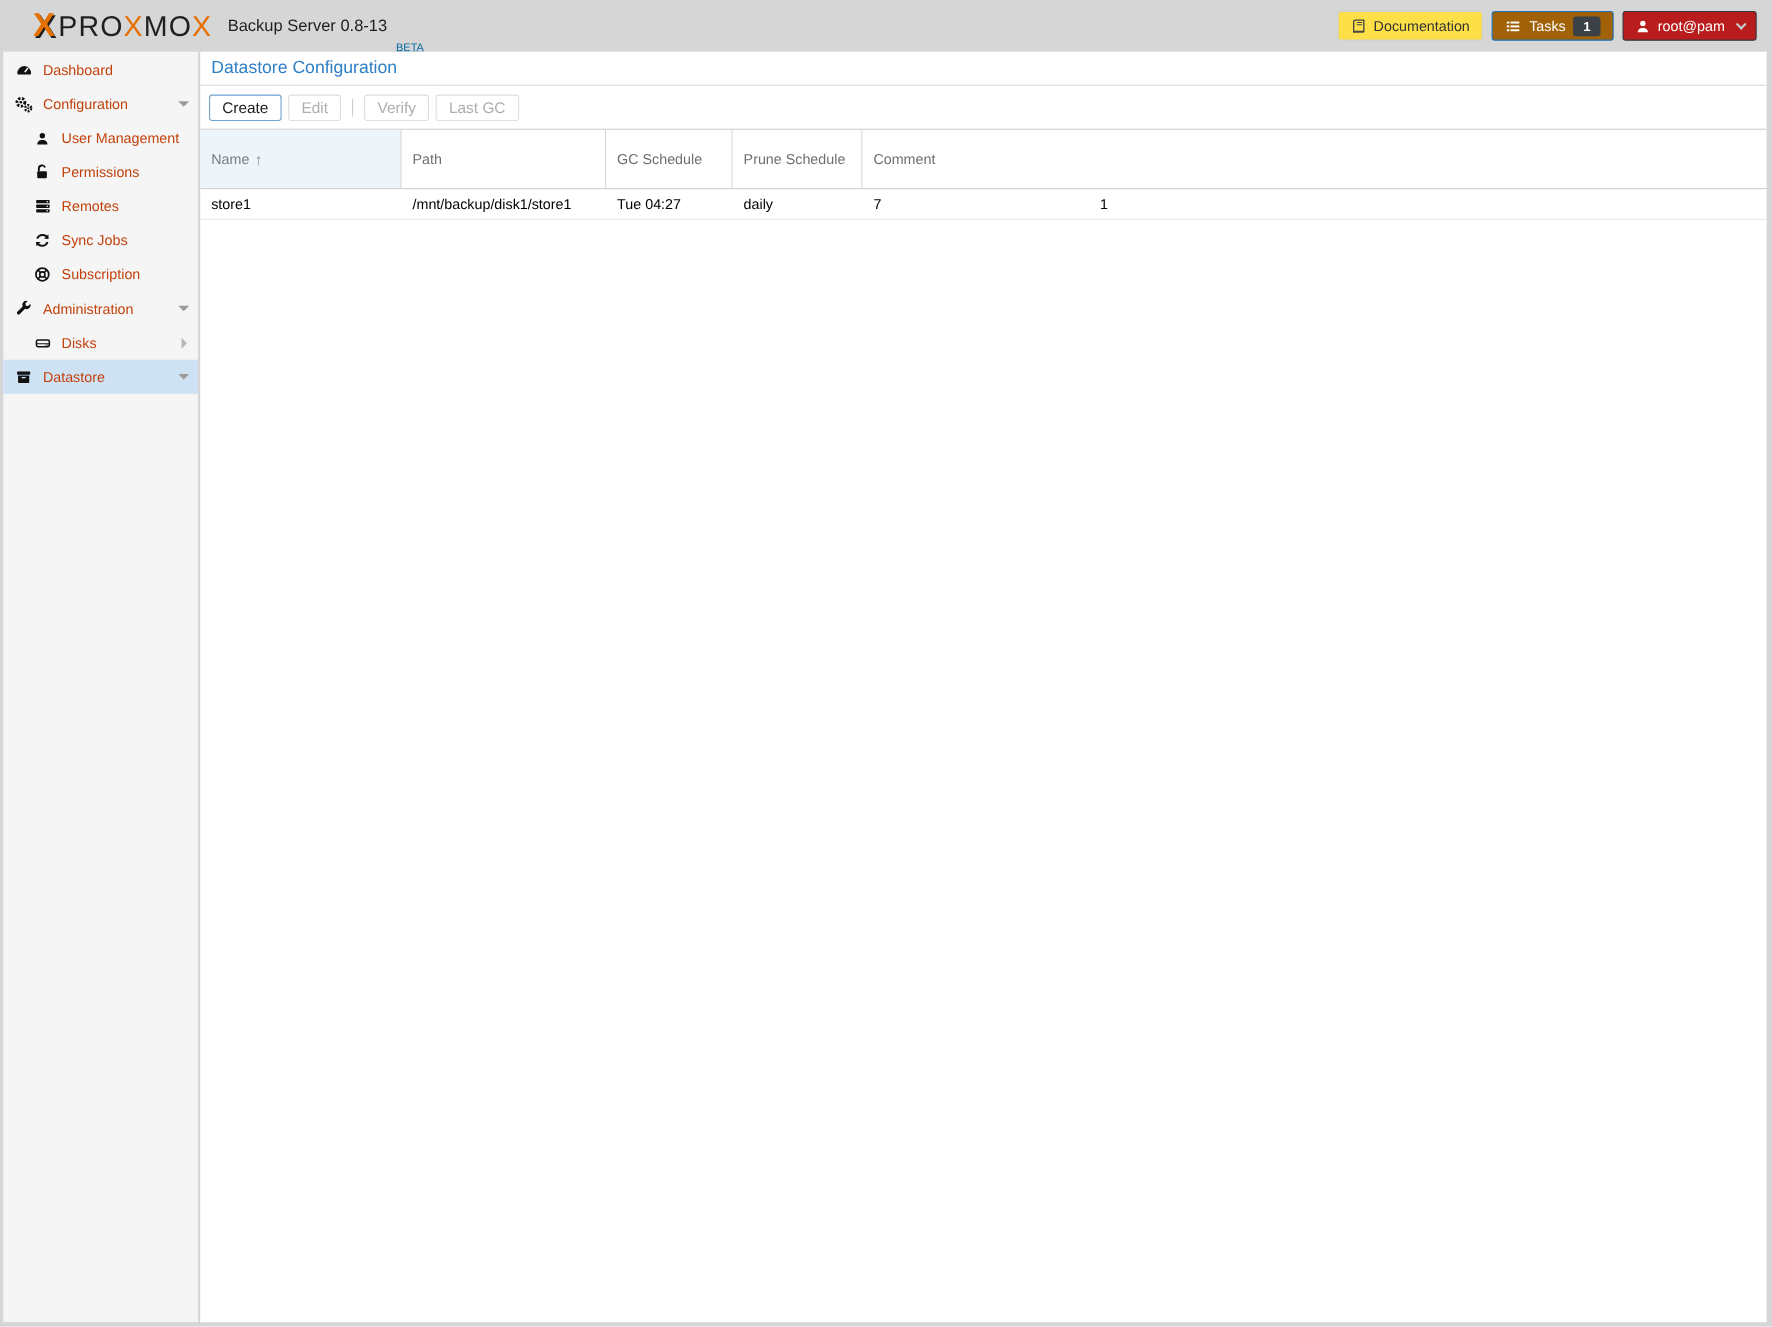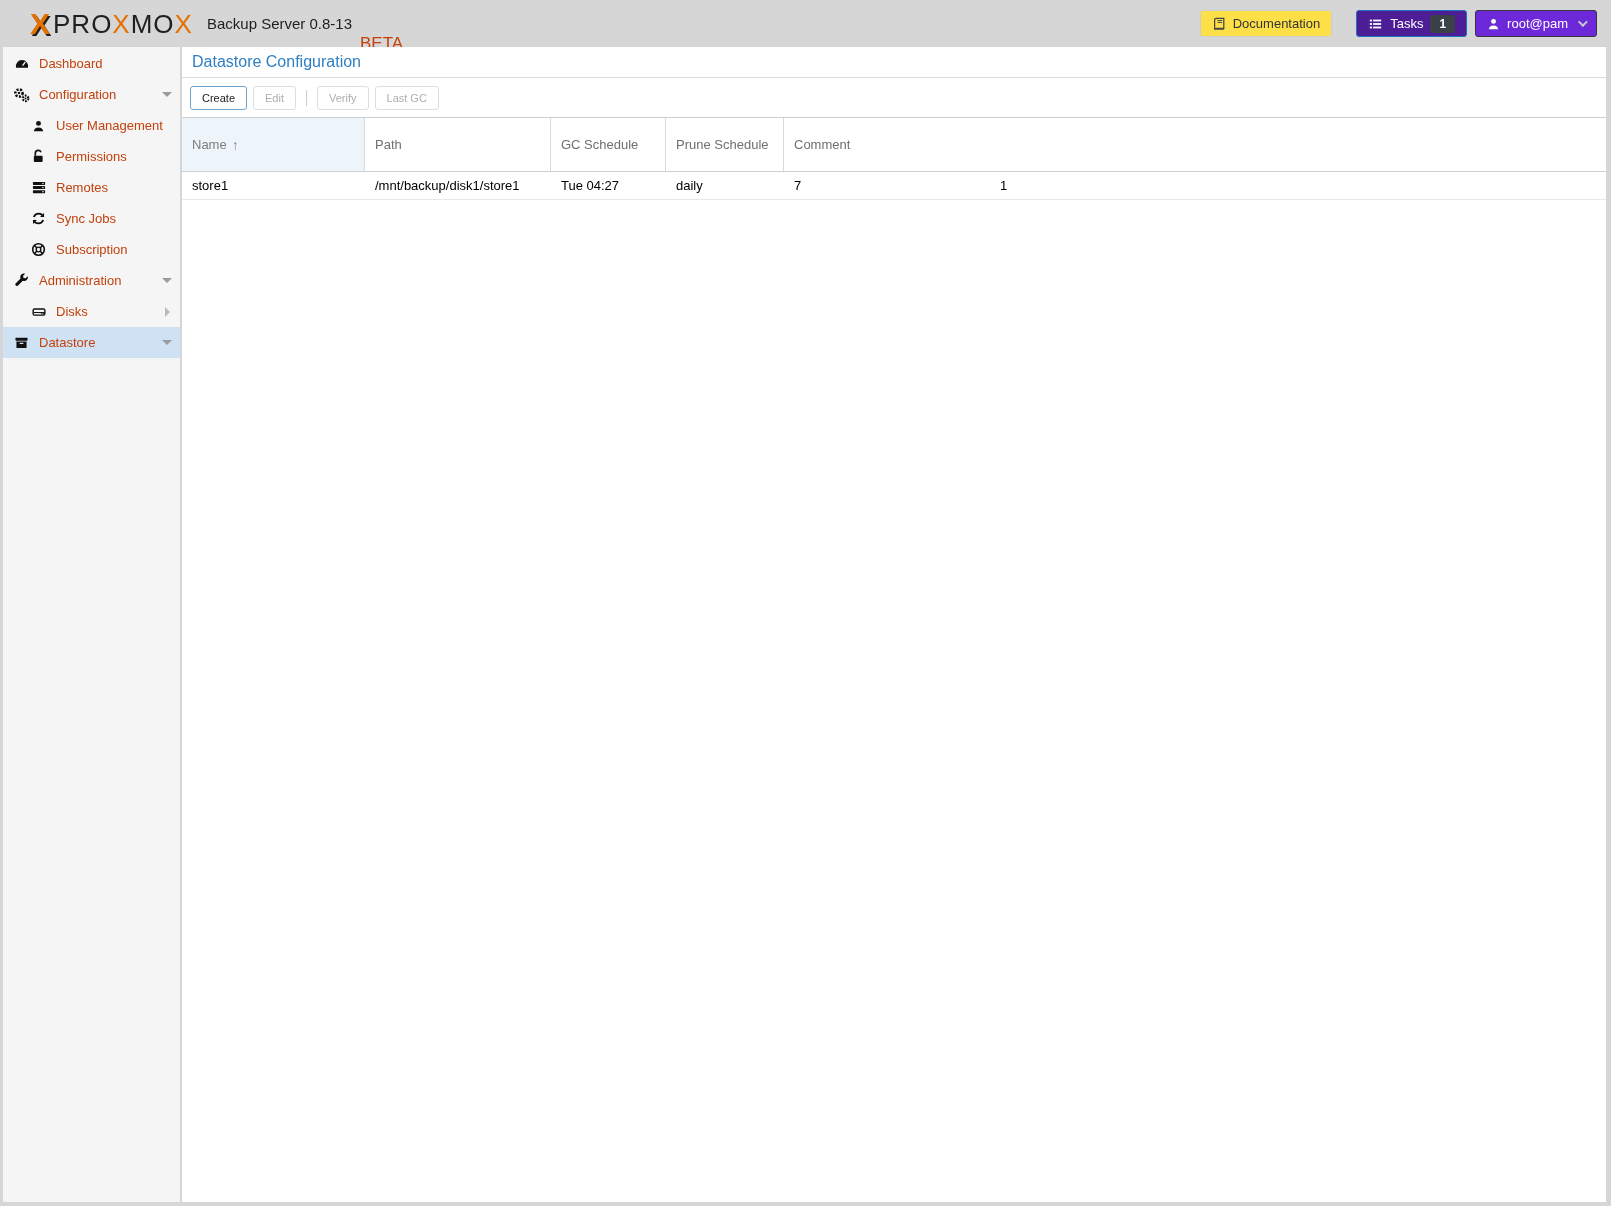--- a/index.html
+++ b/index.html
@@ -26,41 +26,41 @@
   .logo-mark {
     font-weight: 800; font-size: 30px; line-height: 30px;
     color: #e57000;
     text-shadow: 1.5px 1.5px 0 #1f1f1f;
     margin-right: 3px;
   }
   .logo-word { font-weight: 400; font-size: 26px; letter-spacing: 1px; line-height: 24px; }
   .logo-word .dark { color: #1f1f1f; }
   .logo-word .orange { color: #e57000; }
   .product { font-size: 15px; color: #1e1e1e; margin-right: 8px; }
-  .beta-link { font-size: 17px; color: #c2410c; text-decoration: underline; cursor: pointer; margin-top: 40px; }
+  .beta-link { font-size: 10px; color: #0369a1; text-decoration: underline; cursor: pointer; margin-top: 40px; }
 
   .top-actions { display: flex; align-items: center; gap: 8px; }
   .tbtn {
     height: 27px;
     display: inline-flex; align-items: center; gap: 7px;
     border-radius: 3px;
     padding: 0 11px;
     font-size: 13px;
     border: 1px solid transparent;
     cursor: pointer;
   }
   .tbtn svg { display: block; }
   .btn-doc { background: #fde047; border-color: #cfcfcf; color: #333; }
-  .btn-tasks { background: #4c1d95; border-color: #1a74c0; color: #fff; margin-left: 16px; }
+  .btn-tasks { background: #a16207; border-color: #1a74c0; color: #fff; }
   .tasks-badge {
     background: #3a4147; color: #fff;
     border-radius: 3px; padding: 2px 9px;
     font-size: 12px; font-weight: 700;
   }
-  .btn-user { background: #6d28d9; border-color: #35393d; color: #fff; }
+  .btn-user { background: #b91c1c; border-color: #35393d; color: #fff; }
   .caret-sm {
     width: 7px; height: 7px;
     border-right: 2px solid #c6cbd0;
     border-bottom: 2px solid #c6cbd0;
     transform: rotate(45deg) translateY(-2px);
     margin-left: 3px;
   }
 
   
   .app {
@@ -102,21 +102,21 @@
     height: 39px;
     display: flex; align-items: center;
     padding: 0 8px;
     gap: 6px;
   }
   .gbtn {
     height: 24px;
     padding: 0 11px;
     border-radius: 3px;
     background: #fff;
-    font-size: 11px;
+    font-size: 14px;
     cursor: pointer;
   }
   .gbtn.primary { border: 1px solid #6fa3d0; color: #1c1c1c; }
   .gbtn.disabled { border: 1px solid #dedede; color: #aeaeae; cursor: default; }
   .tsep { width: 1px; height: 16px; background: #cccccc; margin: 0 4px; flex: none; }
 
   
   .grid { flex: 1; display: flex; flex-direction: column; min-height: 0; }
   .ghead {
     display: flex;

